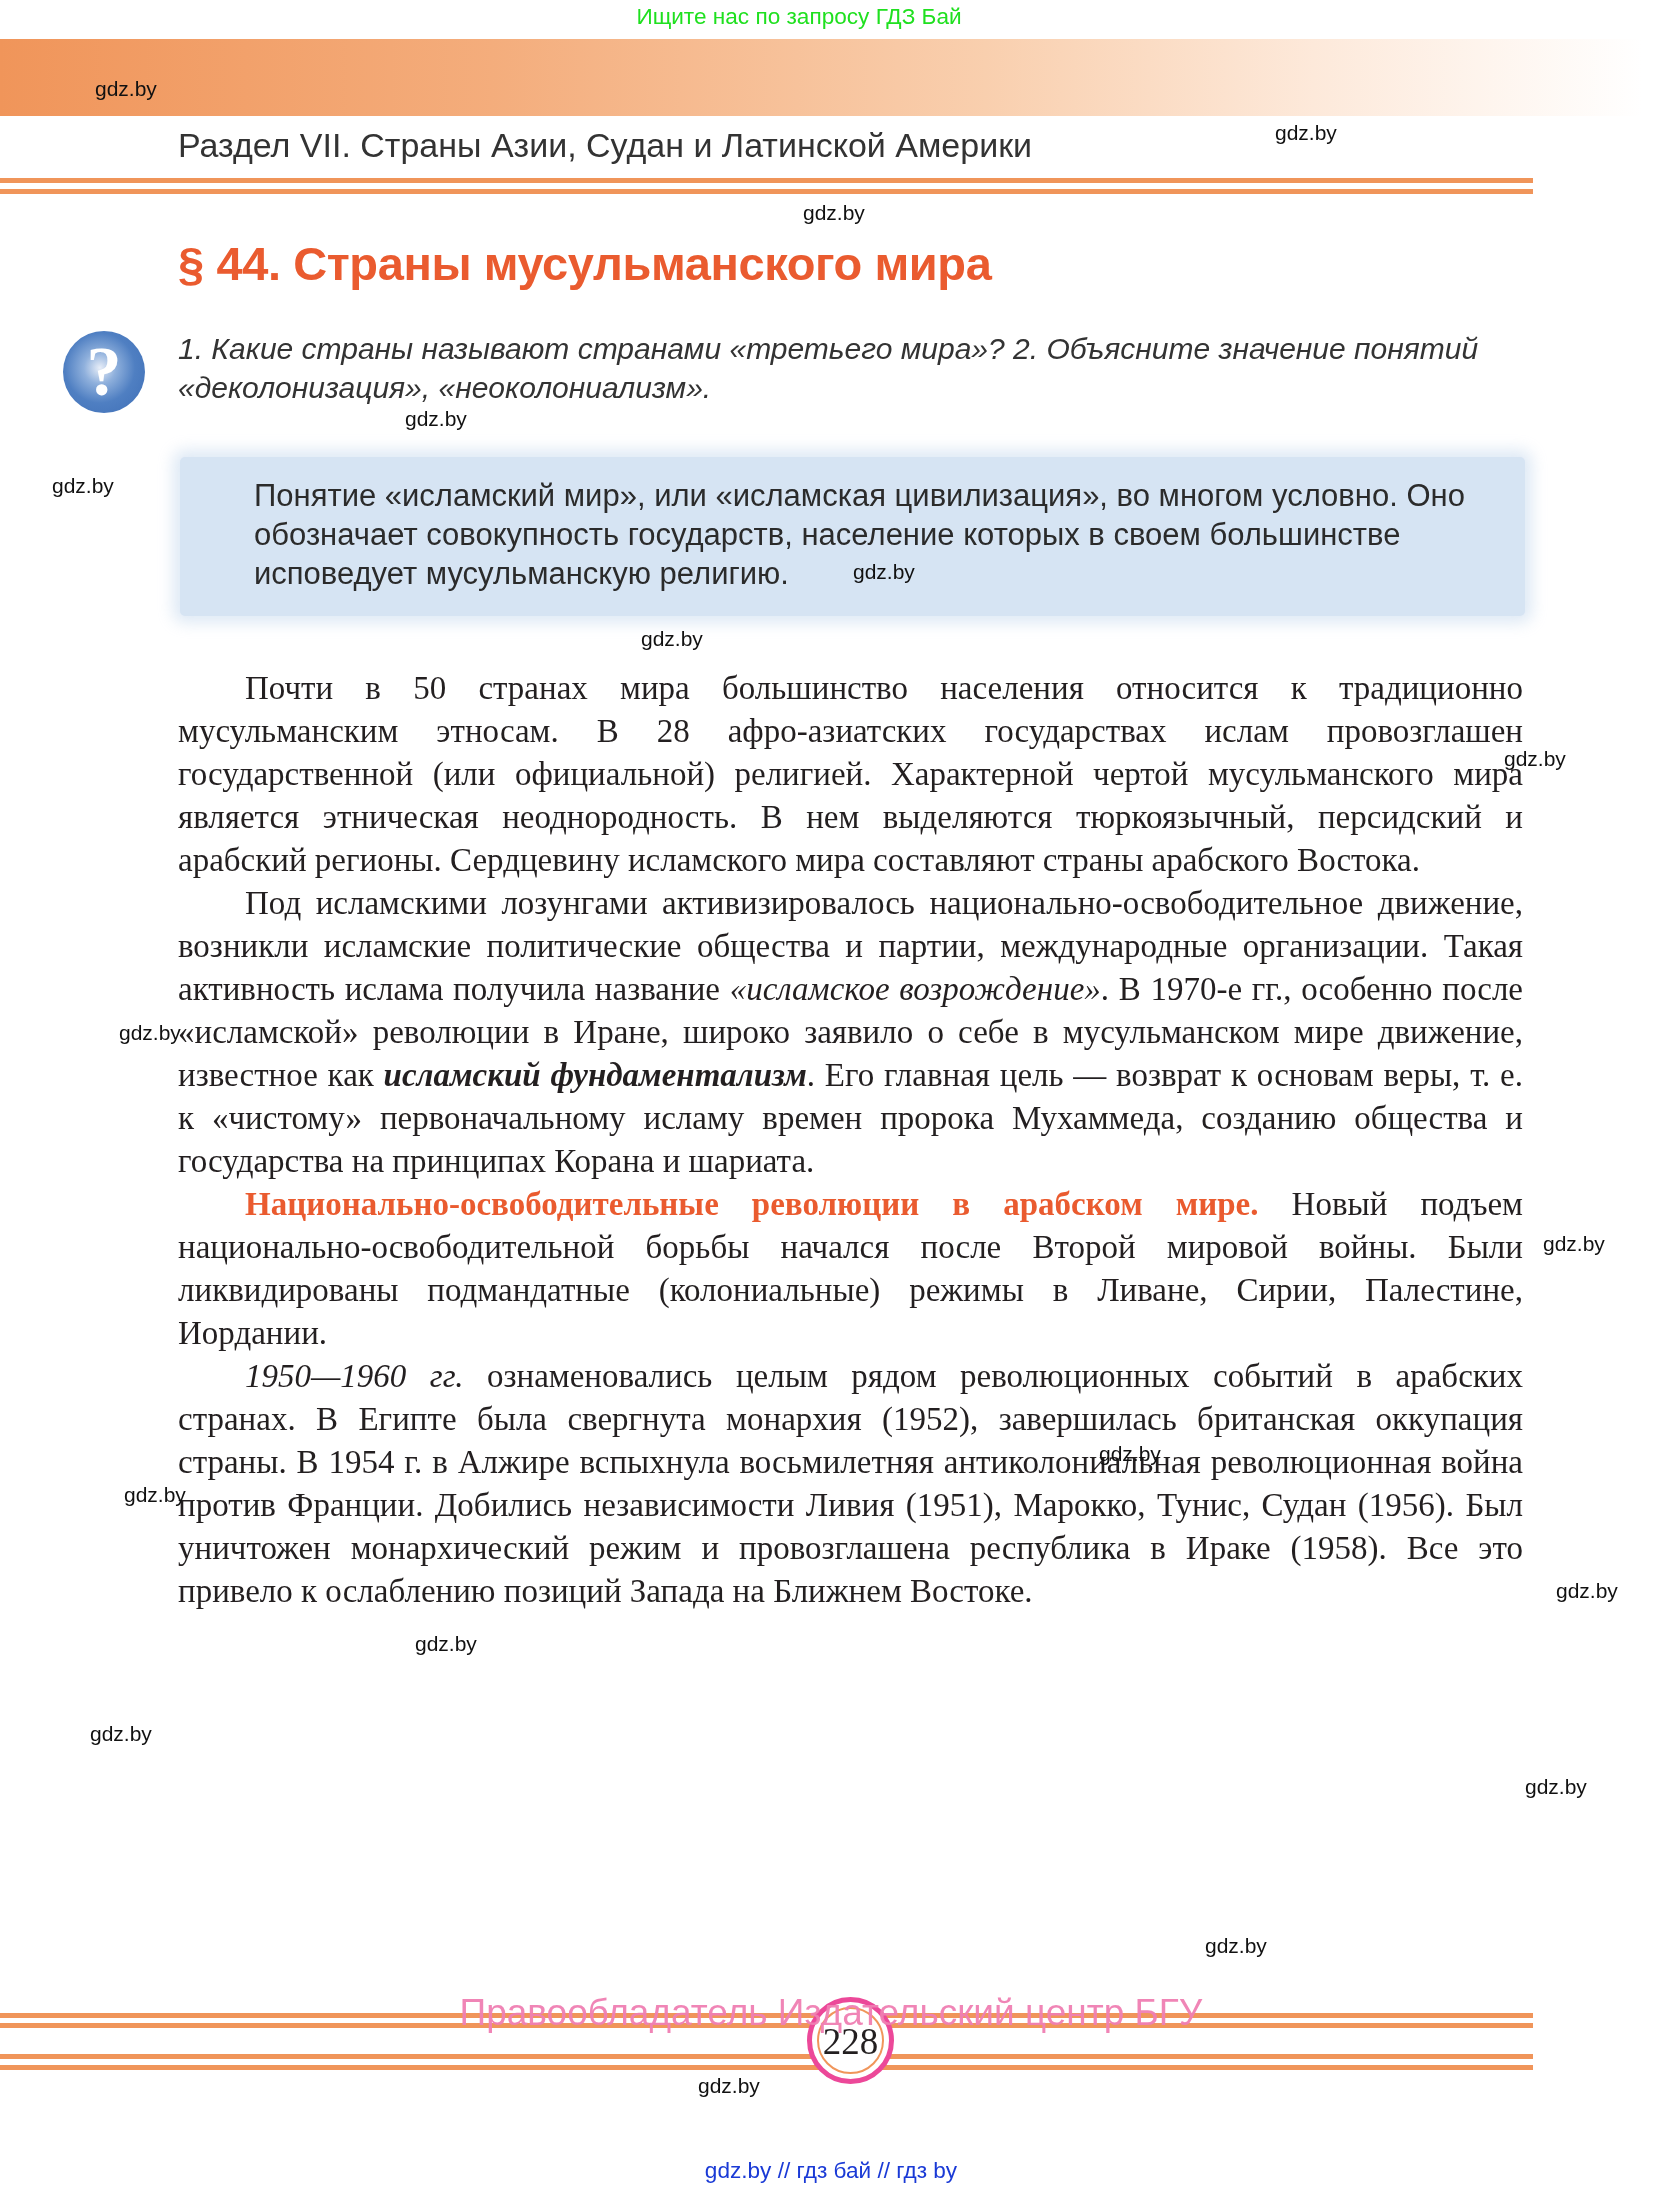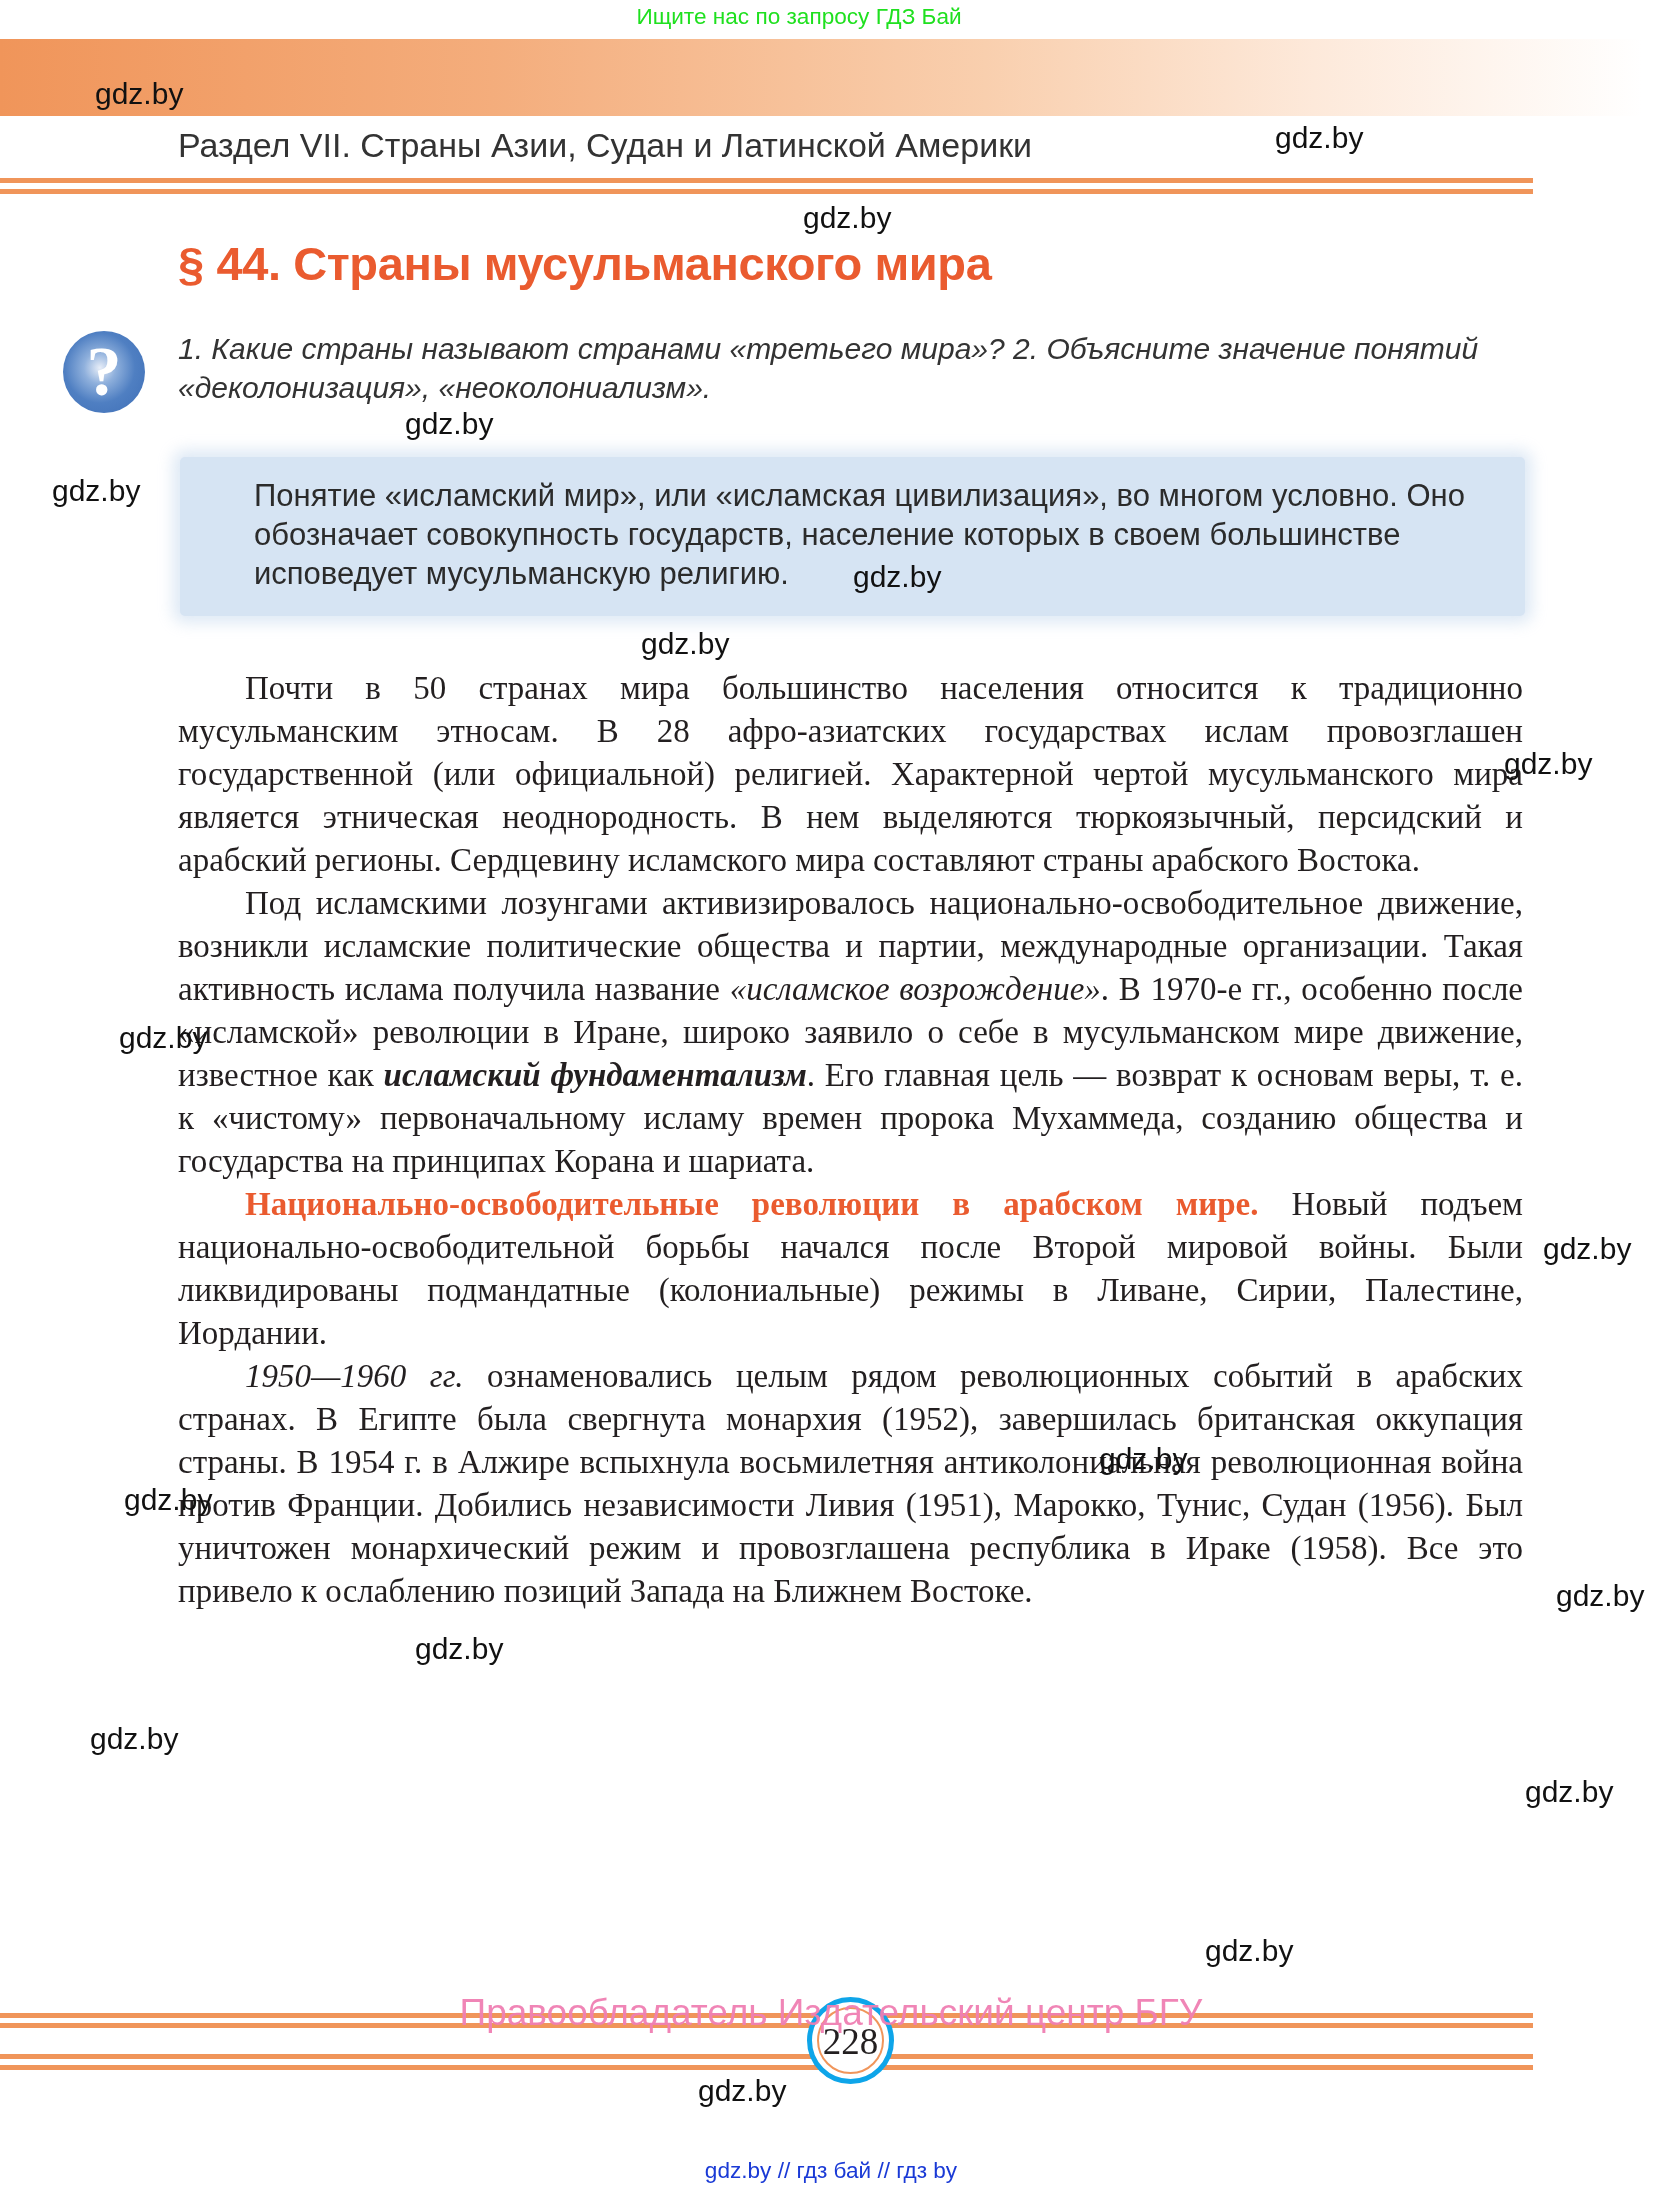--- a/index.html
+++ b/index.html
@@ -1,34 +1,34 @@
 <!DOCTYPE html>
 <html style="font-size:13.4px"><head>
 <meta charset="utf-8">
 <style>
   html, body { margin:0; padding:0; background:#ffffff; }
   body { width:1662px; height:2205px; position:relative; overflow:hidden; font-family:"Liberation Serif", serif; color:#231f20; }
   .abs { position:absolute; }
   .top-banner { left:0; top:0; width:1598px; height:34px; text-align:center; font-family:"Liberation Sans", sans-serif; font-size:22.6px; line-height:34px; color:#1fe01f; }
   .orange-band { left:0; top:39px; width:1642px; height:77px; background:linear-gradient(to right, #f0955a 0%, #f4ad7c 30%, #f9cfae 60%, #fde9da 80%, #ffffff 100%); }
-  .wm { font-family:"Liberation Sans", sans-serif; font-size:30px; color:#111; white-space:nowrap; }
+  .wm { font-family:"Liberation Sans", sans-serif; font-size:21px; color:#111; white-space:nowrap; }
   .section-header { left:178px; top:126px; font-family:"Liberation Sans", sans-serif; font-size:34px; color:#333; white-space:nowrap; }
   .rule { left:0; height:5px; background:#f0955a; width:1533px; }
   .heading { left:178px; top:236px; font-family:"Liberation Sans", sans-serif; font-weight:bold; font-size:47px; color:#ea5b2f; white-space:nowrap; letter-spacing:-0.4px; }
   .q-icon { left:63px; top:331px; width:82px; height:82px; border-radius:50%; background:radial-gradient(circle at 45% 45%, #e8eef8 0%, #8fb0dc 25%, #4f7fc2 55%, #3d6db5 100%); }
   .q-icon span { position:absolute; left:0; top:0; width:82px; height:82px; text-align:center; line-height:82px; font-family:"Liberation Serif", serif; font-weight:bold; font-size:70px; color:#ffffff; }
   .question { left:178px; top:329px; width:1349px; font-family:"Liberation Sans", sans-serif; font-style:italic; font-size:30px; line-height:39px; color:#333; }
   .callout { left:180px; top:457px; width:1345px; height:159px; background:#d6e4f3; box-shadow:0 0 15px 6.7px rgba(214,228,243,0.8); border-radius:5px; }
   .callout-text { left:208px; top:476px; width:1303px; font-family:"Liberation Sans", sans-serif; font-size:31px; line-height:39px; color:#2b2b2b;margin-left:46px; }
   .body-text { left:178px; top:667px; width:1345px; font-size:33px; line-height:43px; color:#231f20; }
   .body-text p { margin:0; text-indent:67px; text-align:justify; }
   .body-text .lead { color:#ea5b2f; font-weight:bold; }
   .body-text em { font-style:italic; }
   .body-text .term { font-style:italic; font-weight:bold; }
-  .page-badge { left:807px; top:1997px; width:87px; height:87px; border-radius:50%; border:5px solid #0ea5e9; background:#ffffff; box-sizing:border-box; }
+  .page-badge { left:807px; top:1997px; width:87px; height:87px; border-radius:50%; border:5px solid #ec4899; background:#ffffff; box-sizing:border-box; }
   .page-badge-inner { position:absolute; left:5px; top:5px; width:67px; height:67px; border-radius:50%; border:2.5px solid #f0955a; box-sizing:border-box; }
   .page-num { position:absolute; left:0; top:0; width:77px; height:77px; text-align:center; line-height:80px; font-family:"Liberation Serif", serif; font-size:37px; color:#231f20; }
   .copyright { left:0; top:1992px; width:1662px; text-align:center; font-family:"Liberation Sans", sans-serif; font-size:37px; color:#f07fb3; opacity:0.95; white-space:nowrap; }
   .footer-links { left:0; top:2158px; width:1662px; text-align:center; font-family:"Liberation Sans", sans-serif; font-size:22.6px; color:#1a3ad6; white-space:nowrap; }
 </style>
 </head>
 <body>
 
 <div class="abs top-banner">Ищите нас по запросу ГДЗ Бай</div>
 

